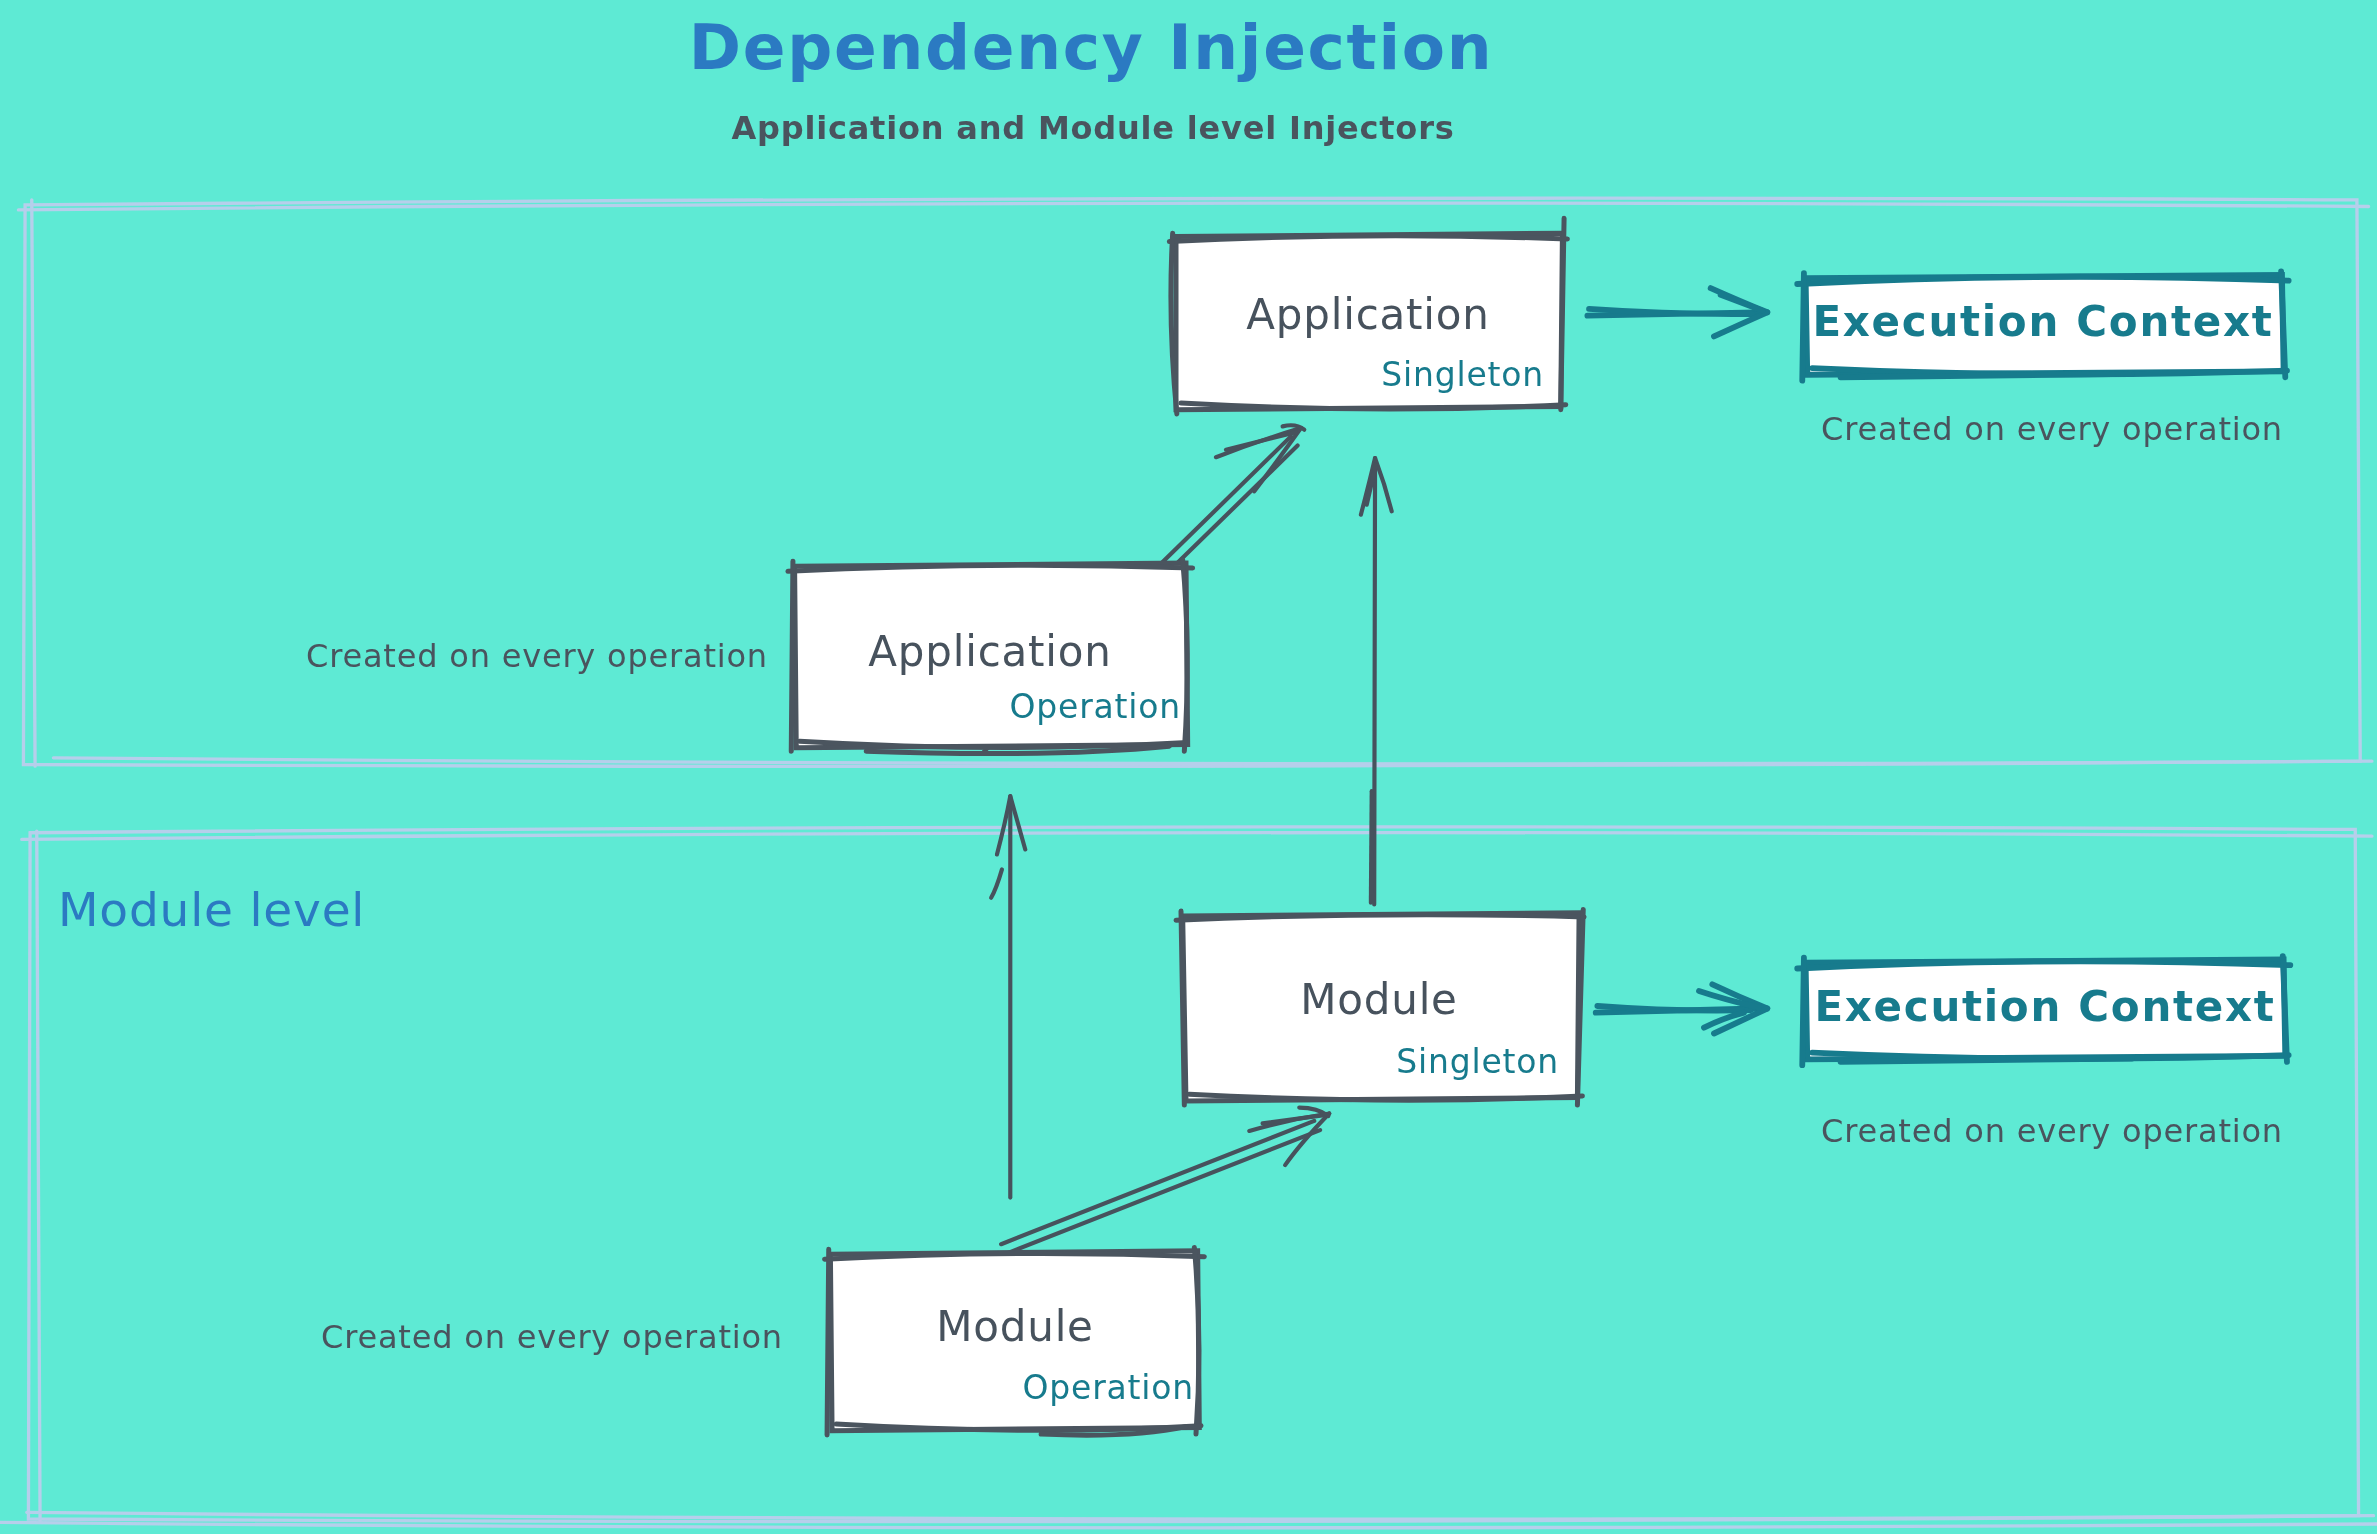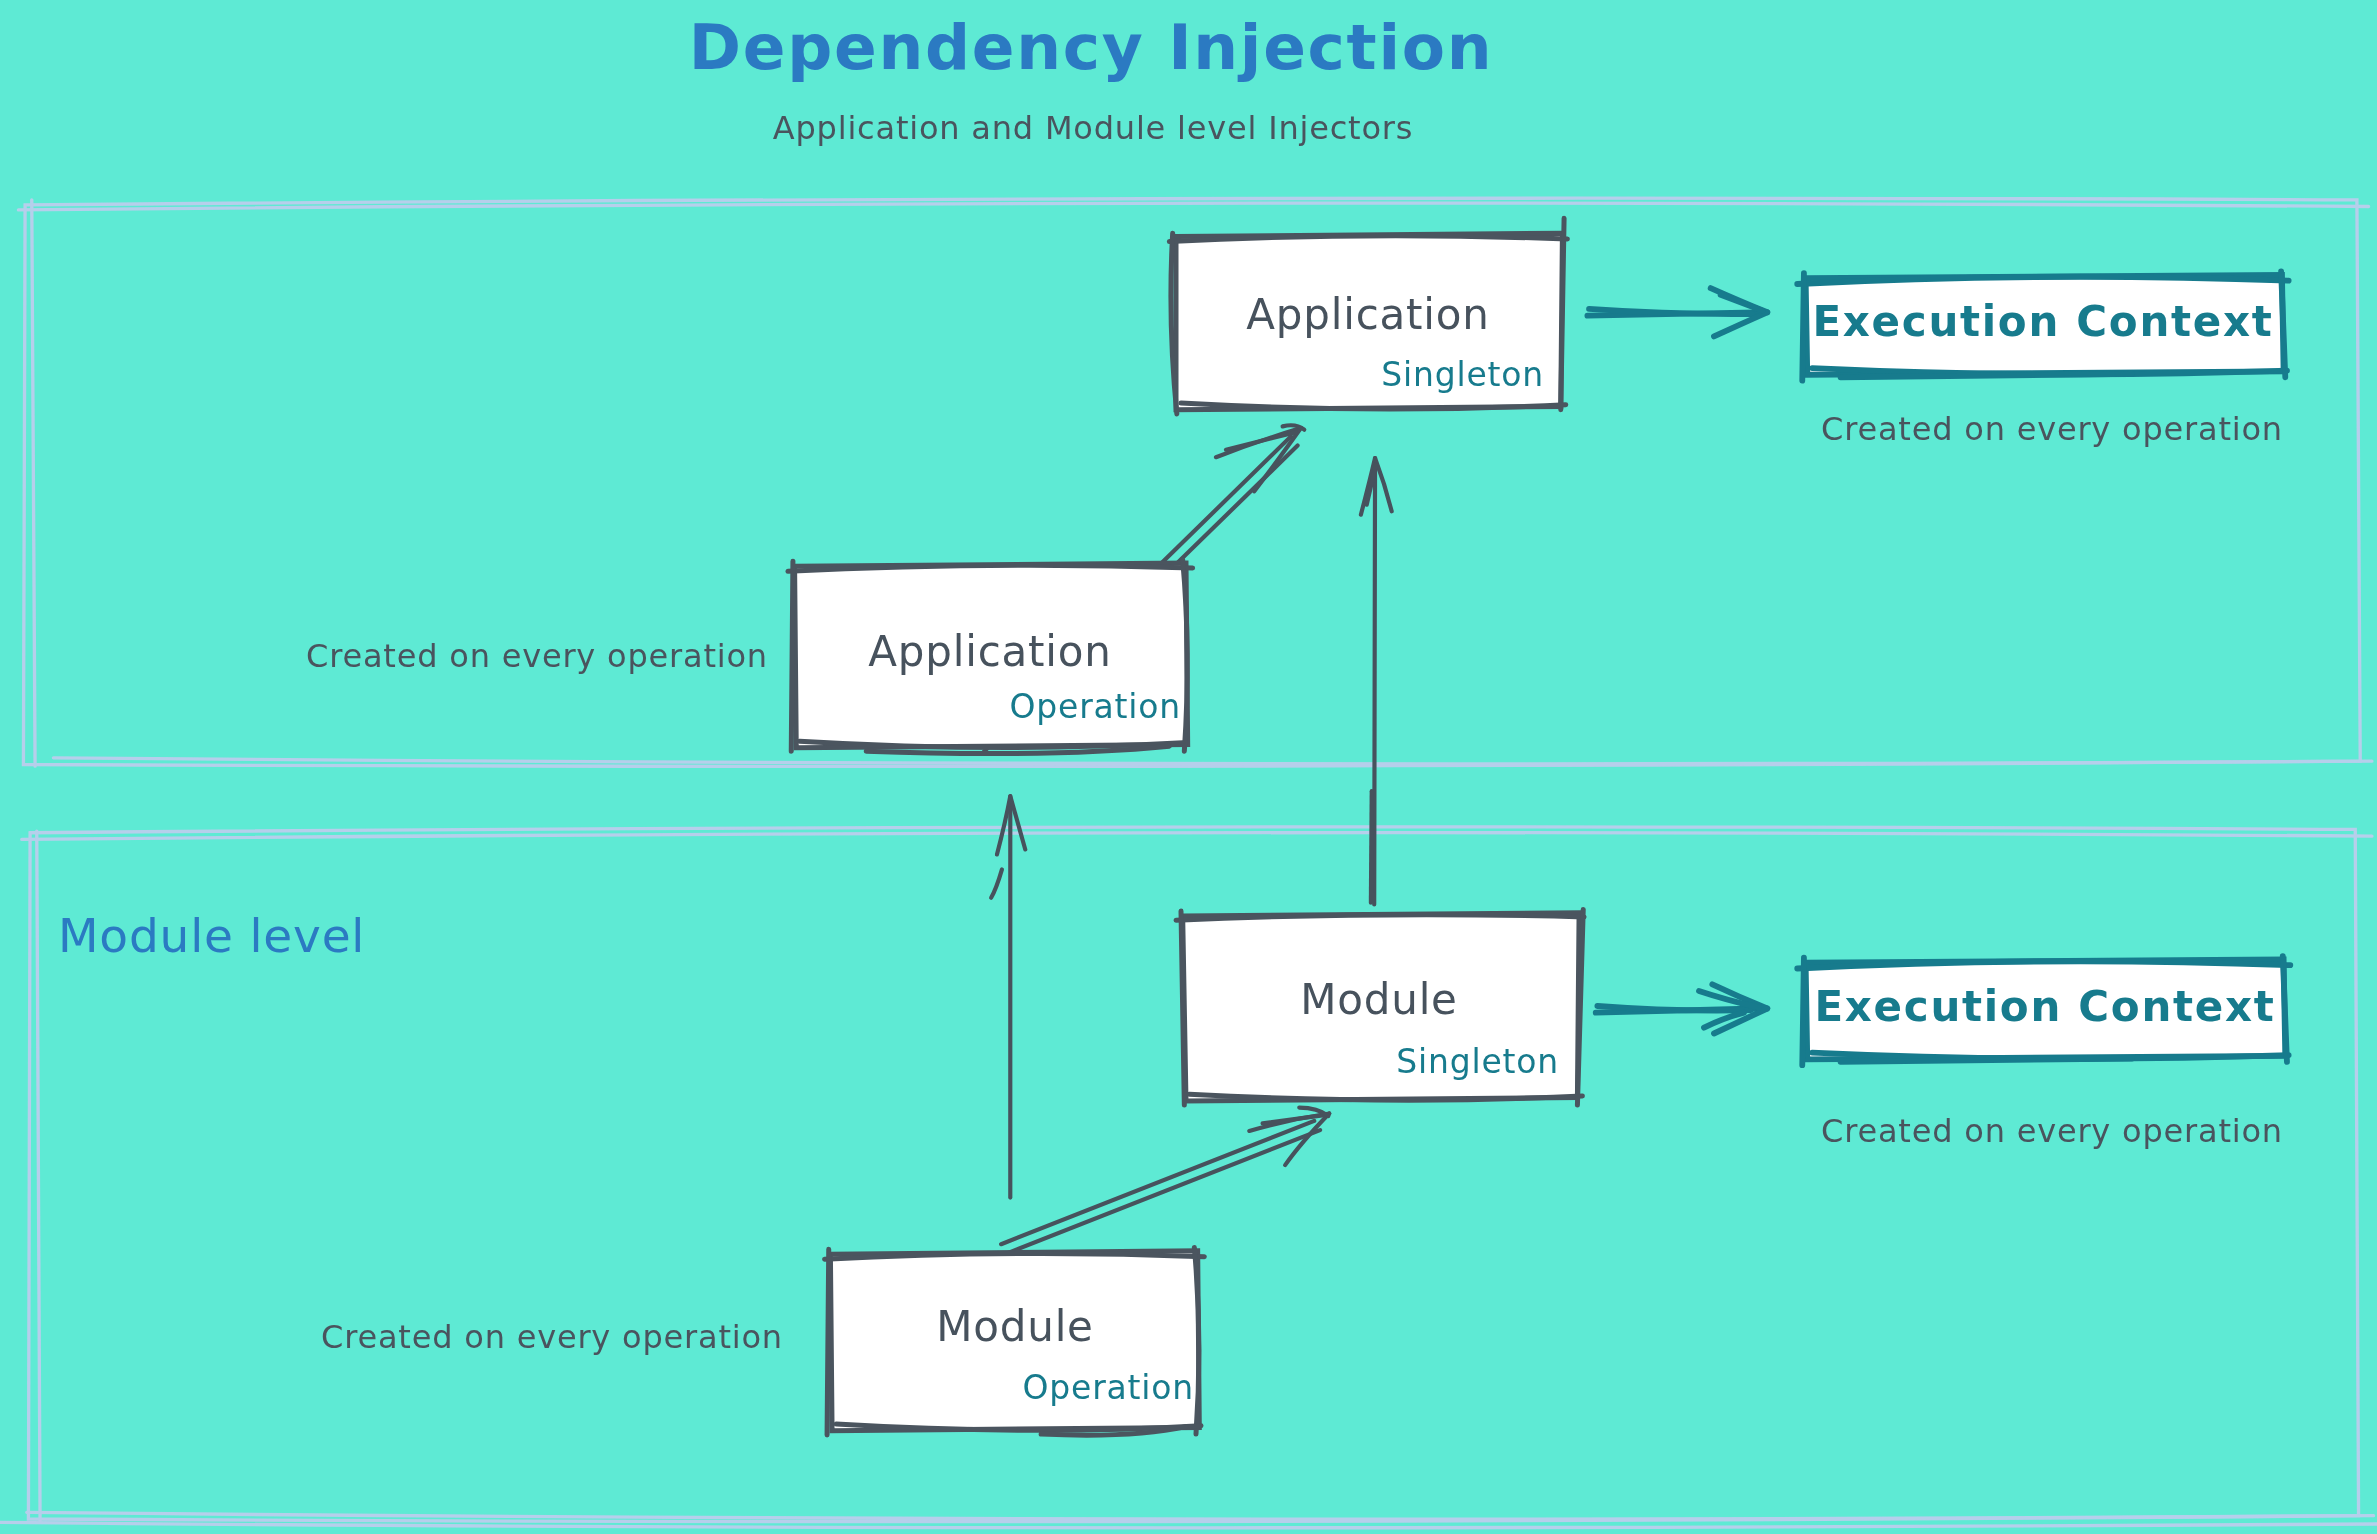--- a/index.html
+++ b/index.html
@@ -7,21 +7,21 @@
     position:relative;
     width:2377px;height:1534px;
     background:#5eead4;
     font-family:"DejaVu Sans","Liberation Sans",sans-serif;
     overflow:hidden;
   }
   #sketch{position:absolute;left:0;top:0;}
   .t{position:absolute;white-space:nowrap;line-height:1.05;}
   .center{transform:translateX(-50%);}
   .title{font-size:63px;font-weight:bold;color:#2b7ac2;letter-spacing:1.7px;}
-  .subtitle{font-size:32px;color:#4a545e;font-weight:normal;letter-spacing:0.8px;}
+  .subtitle{font-size:32px;color:#4a545e;font-weight:bold;letter-spacing:0.8px;}
   .section-label{font-size:47px;color:#2b7ac2;letter-spacing:0.8px;}
   .box-title{font-size:42px;color:#47525d;letter-spacing:0.8px;}
   .tag{font-size:33px;color:#177b8d;letter-spacing:0.8px;}
   .ec-label{font-size:42px;color:#177b8d;letter-spacing:1.7px;font-weight:bold;}
   .caption{font-size:32px;color:#4a545e;letter-spacing:0.8px;text-align:center;}
 </style>
 </head>
 <body>
 
 <div id="stage">
@@ -155,21 +155,21 @@
   <div class="t tag" style="right:833px;top:358px;">Singleton</div>
 
   <div class="t box-title center" style="left:990px;top:630px;">Application</div>
   <div class="t tag" style="right:1196px;top:690px;">Operation</div>
 
   <div class="t caption center" style="left:537px;top:640px;">Created on every operation</div>
 
   <div class="t ec-label center" style="left:2043px;top:300px;">Execution Context</div>
   <div class="t caption center" style="left:2052px;top:413px;">Created on every operation</div>
 
-  <div class="t section-label" style="left:58px;top:885px;margin-top:26px;">Module level</div>
+  <div class="t section-label" style="left:58px;top:885px;">Module level</div>
 
   <div class="t box-title center" style="left:1379px;top:978px;">Module</div>
   <div class="t tag" style="right:818px;top:1045px;">Singleton</div>
 
   <div class="t box-title center" style="left:1015px;top:1305px;">Module</div>
   <div class="t tag" style="right:1183px;top:1371px;">Operation</div>
 
   <div class="t caption center" style="left:552px;top:1321px;">Created on every operation</div>
 
   <div class="t ec-label center" style="left:2045px;top:985px;">Execution Context</div>

